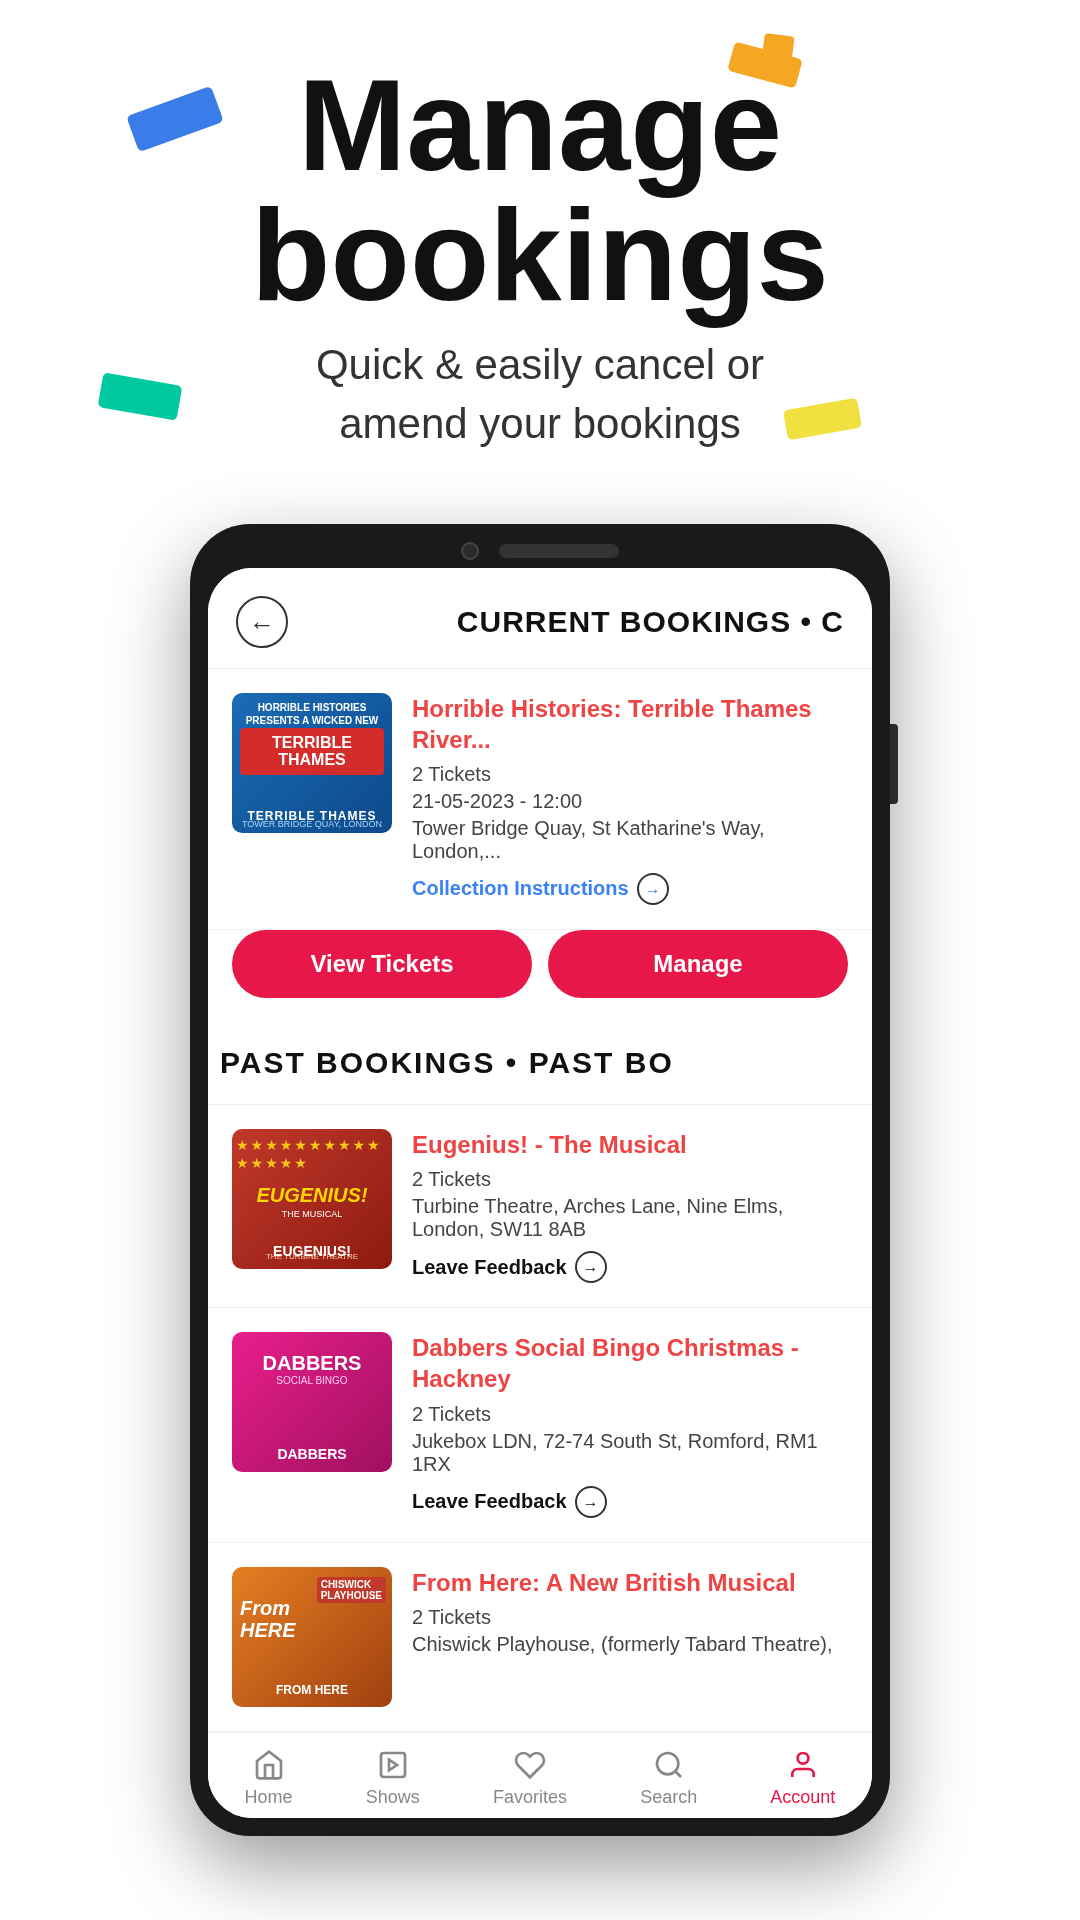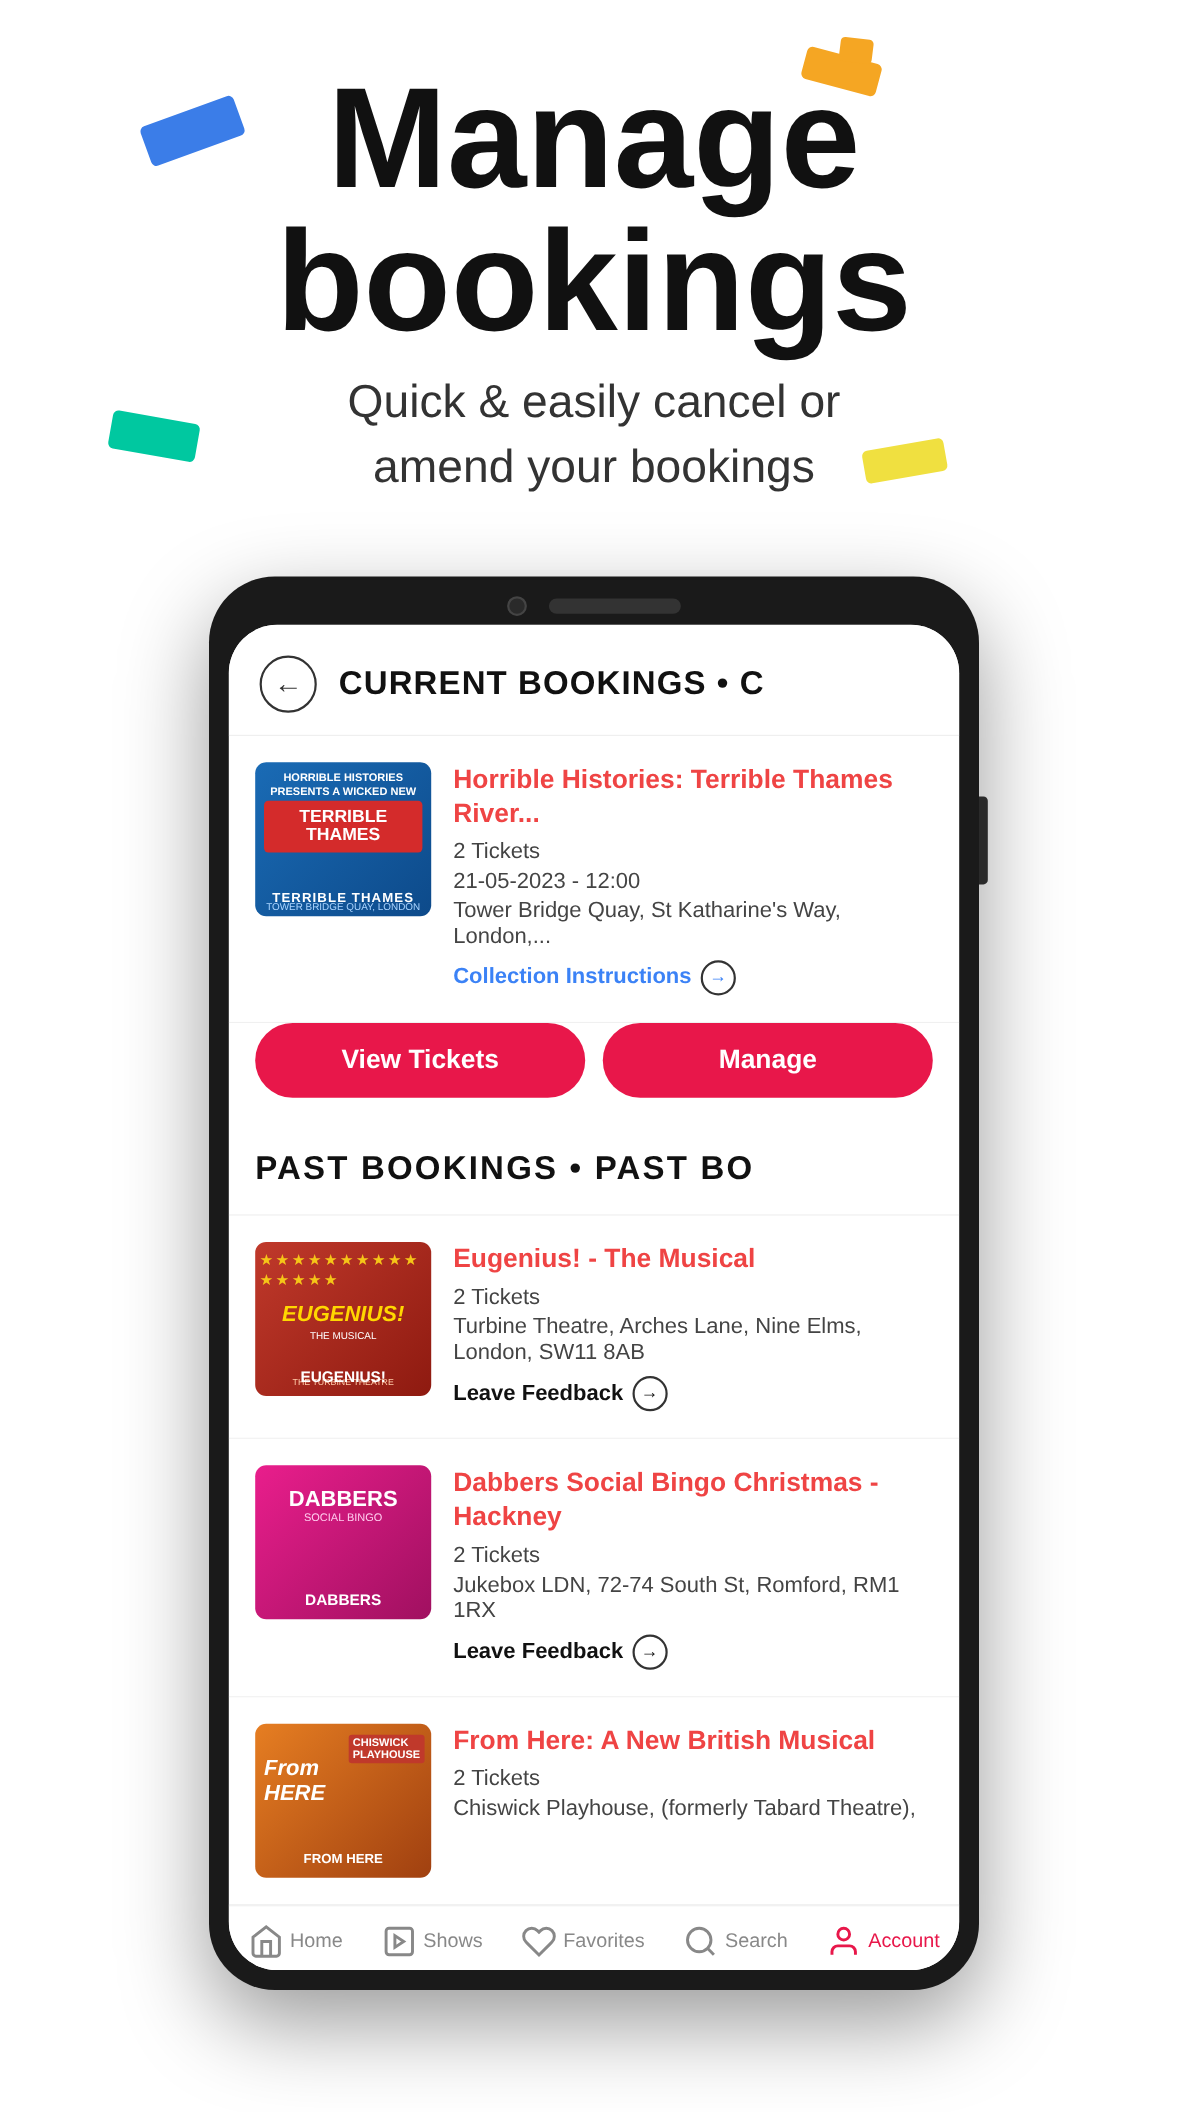--- a/index.html
+++ b/index.html
@@ -143,21 +143,21 @@
       display: flex; align-items: center; justify-content: center;
       font-size: 26px;
       color: #333;
       flex-shrink: 0;
       cursor: pointer;
     }
 
     .bookings-title-scroll {
       flex: 1;
       overflow: hidden;
-      margin-left: 20px;
+      text-align: right;
     }
 
     .bookings-title-text {
       font-size: 30px;
       font-weight: 800;
       letter-spacing: 1px;
       white-space: nowrap;
       color: #111;
     }
 
@@ -302,21 +302,21 @@
       font-size: 24px;
       font-weight: 700;
       color: #fff;
       background: #e8174a;
       cursor: pointer;
       text-align: center;
     }
 
     
     .section-header {
-      padding: 24px 24px;
+      padding: 24px 12px;
       border-bottom: 1px solid #eee;
       overflow: hidden;
     }
 
     .section-header-text {
       font-size: 30px;
       font-weight: 900;
       letter-spacing: 2px;
       white-space: nowrap;
       color: #111;
@@ -327,21 +327,21 @@
       display: flex;
       justify-content: space-around;
       align-items: center;
       padding: 16px 0 10px 0;
       border-top: 1px solid #eee;
       background: #fff;
     }
 
     .nav-item {
       display: flex;
-      flex-direction: row;
+      flex-direction: column;
       align-items: center;
       gap: 6px;
       cursor: pointer;
     }
 
     .nav-label {
       font-size: 18px;
       color: #888;
     }
 

